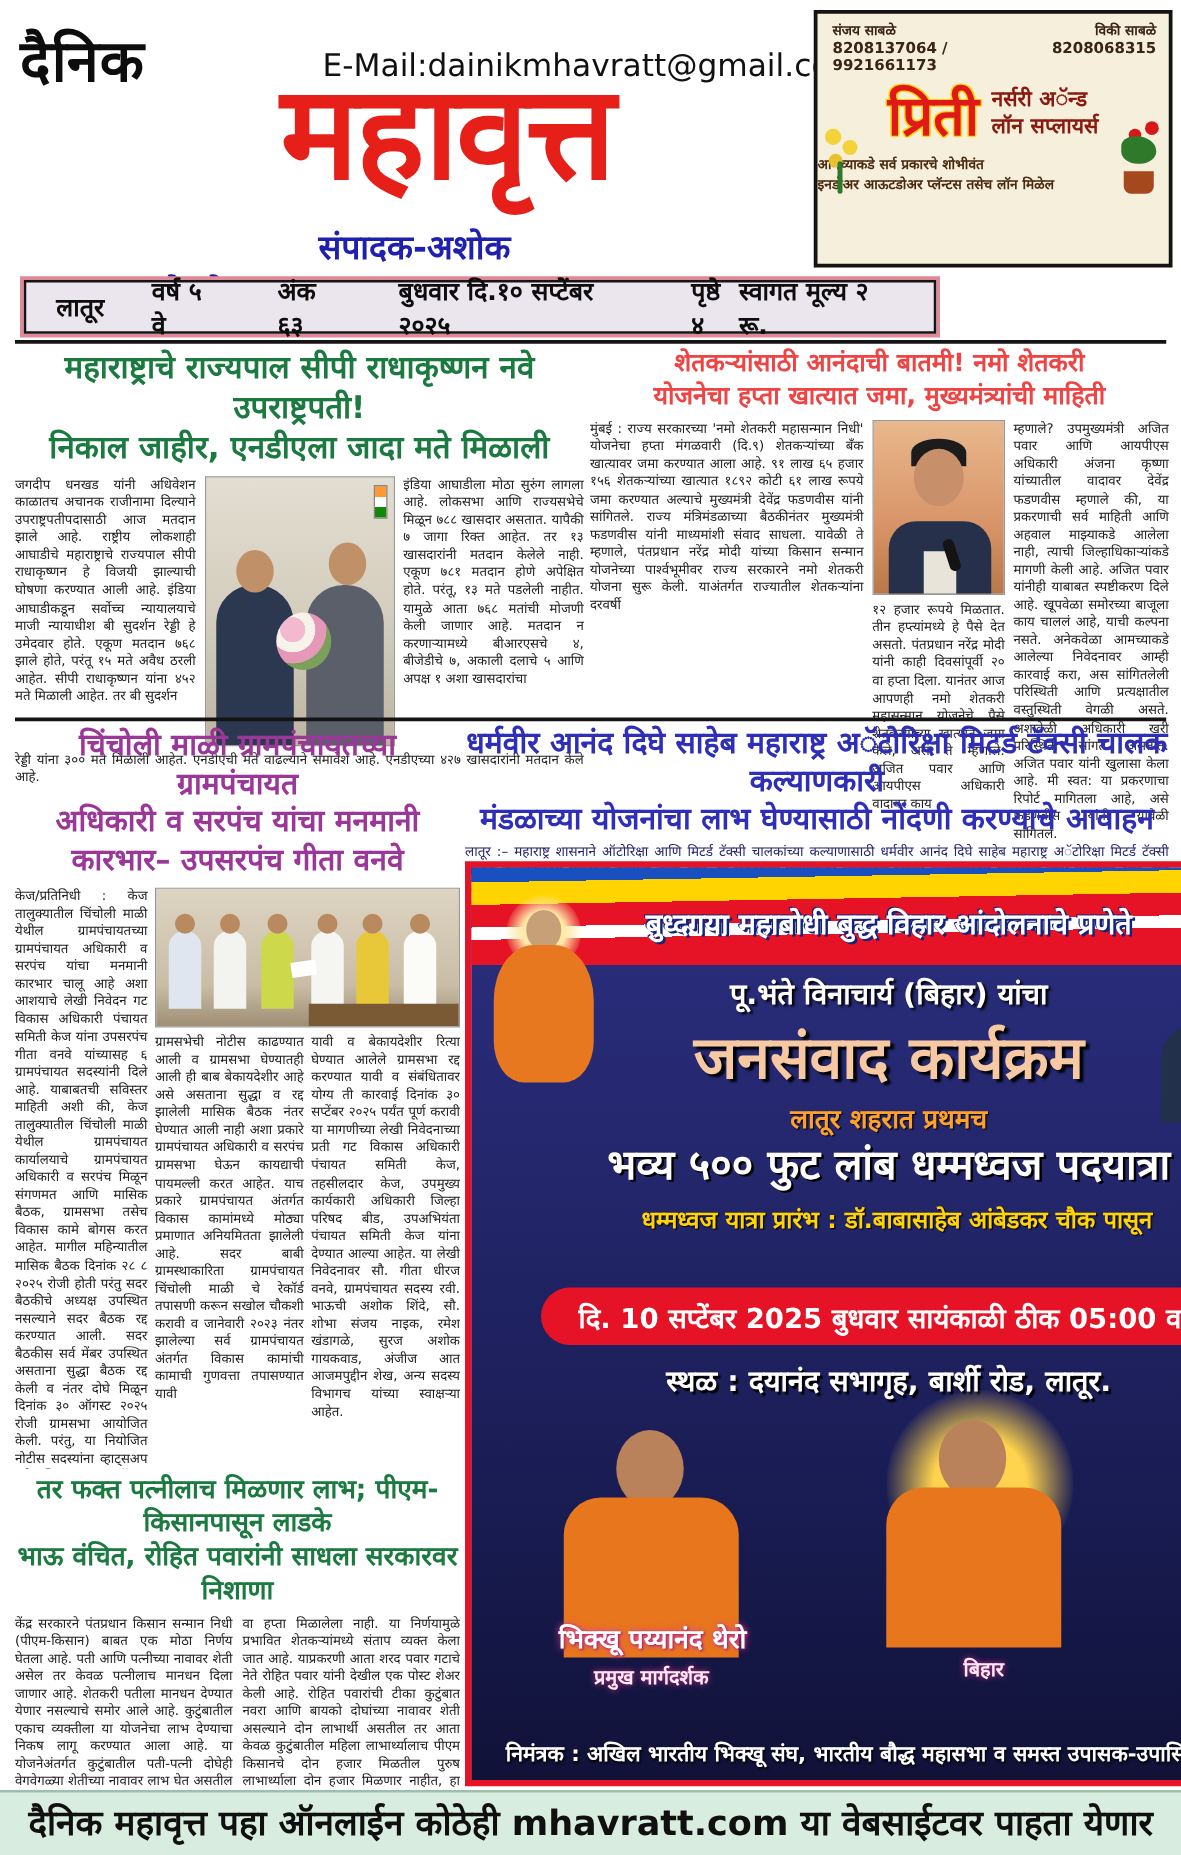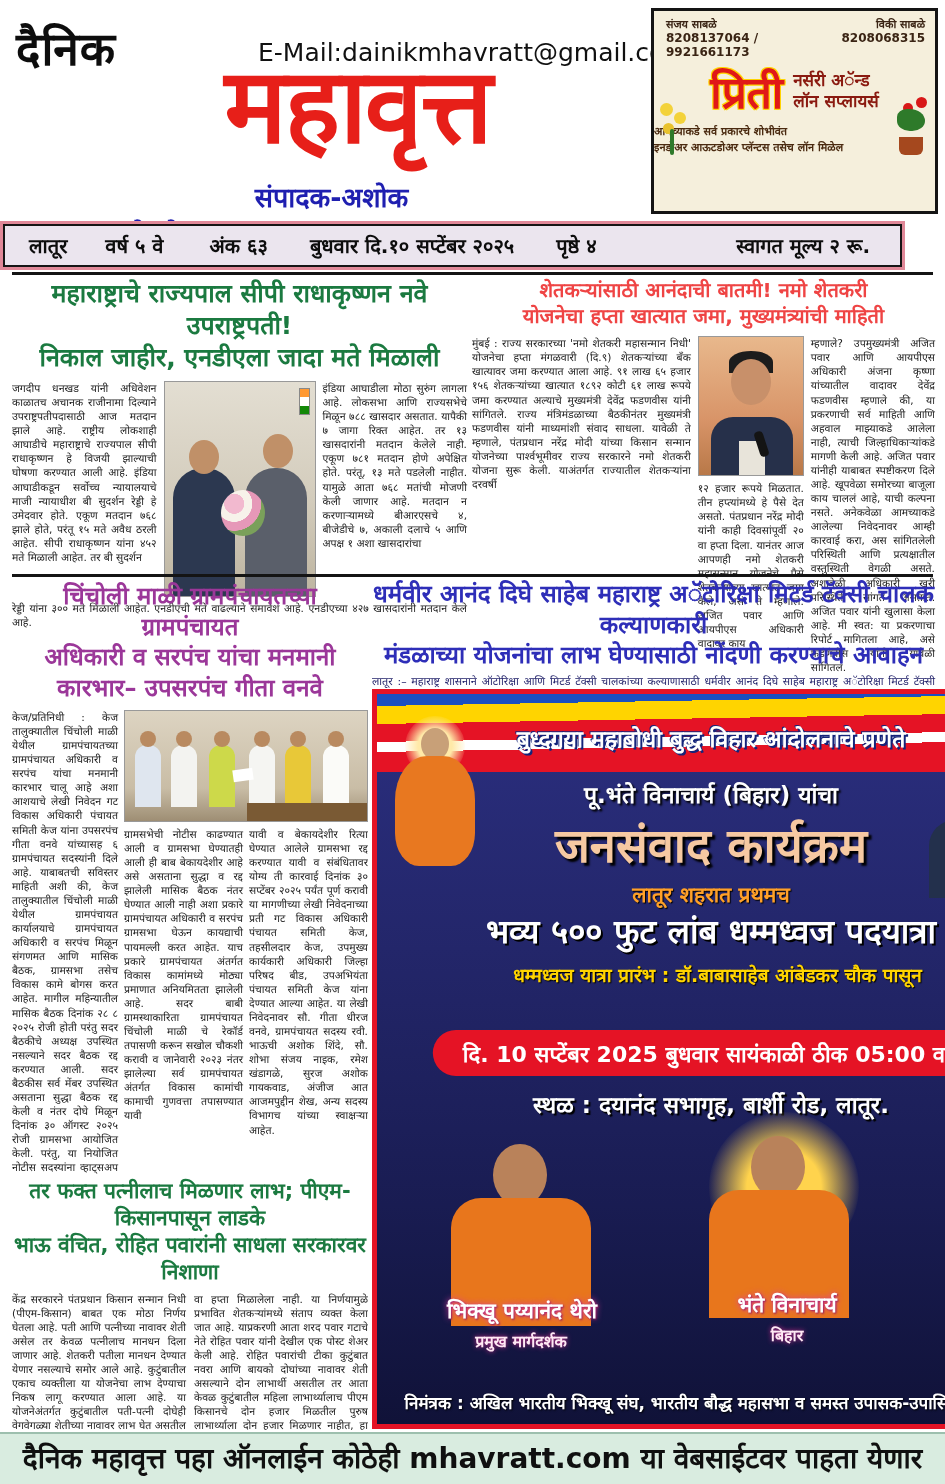--- a/index.html
+++ b/index.html
@@ -34,21 +34,21 @@
   .flower-l .f1 { left:2px; top:0; width:13px; height:13px; background:#f3d23a; }
   .flower-l .f2 { left:16px; top:9px; width:12px; height:12px; background:#f3d23a; }
   .flower-l .f3 { left:5px; top:20px; width:11px; height:11px; background:#e8c22e; }
   .flower-l .st { left:12px; top:26px; width:4px; height:26px; background:#2e7a2a; border-radius:2px; }
   .plant-r { position:absolute; right:4px; bottom:56px; width:42px; height:58px; }
   .plant-r .f1 { right:4px; top:0; width:11px; height:11px; background:#d81818; }
   .plant-r .f2 { right:18px; top:6px; width:10px; height:10px; background:#d81818; }
   .plant-r .lv { right:6px; top:12px; width:28px; height:22px; background:#2e7a2a; border-radius:40% 60% 50% 50%; }
   .plant-r .pot { right:8px; bottom:0; width:24px; height:18px; background:#a5481e; border-radius:0 0 6px 6px; }
   
-  .dateline-outer { position:absolute; left:0; top:221px; width:905px; height:49px;
+  .dateline-outer { position:absolute; left:16px; top:221px; width:736px; height:49px;
                     border:3px solid #e08898; background:#fff; }
   .dateline { width:100%; height:100%; border:2px solid #151515; background:#ebe5ee;
               display:flex; align-items:center; font-weight:bold; font-size:20px; color:#0d0d0d; }
   .dl-city  { margin-left:24px; } .dl-year { margin-left:38px; } .dl-issue { margin-left:46px; }
   .dl-date  { margin-left:42px; } .dl-pages{ margin-left:42px; }
   .dl-price { margin-left:auto; margin-right:30px; }
   .rule { position:absolute; left:12px; width:921px; height:3px; background:#141414; }
   .rule-top { top:272px; } .rule-mid { top:574px; }
   
   .hl { text-align:center; font-weight:bold; line-height:1.28; }
@@ -349,21 +349,20 @@
       <div class="tower"></div>
       <div class="base"></div>
     </div>
     <div class="bflag">
       <div class="pole"></div>
       <div class="cloth"></div>
     </div>
 
     <div class="monk-name mn-l">भिक्खू पय्यानंद थेरो</div>
     <div class="monk-role mr-l">प्रमुख मार्गदर्शक</div>
-    <div class="monk-name mn-r">भंते विनाचार्य</div>
     <div class="monk-role mr-r">बिहार</div>
     <div class="ad-abs ad-invite">निमंत्रक : अखिल भारतीय भिक्खू संघ, भारतीय बौद्ध महासभा व समस्त उपासक-उपासिका, लातूर.</div>
   </section>
 
   <section class="art-pm">
     <div class="hl hl-green-sm">तर फक्त पत्नीलाच मिळणार लाभ; पीएम-किसानपासून लाडके</div>
     <div class="hl hl-green-sm">भाऊ वंचित, रोहित पवारांनी साधला सरकारवर निशाणा</div>
     <div class="pm-cols">
       <div class="pm-col news">केंद्र सरकारने पंतप्रधान किसान सन्मान निधी (पीएम-किसान) बाबत एक मोठा निर्णय घेतला आहे. पती आणि पत्नीच्या नावावर शेती असेल तर केवळ पत्नीलाच मानधन दिला जाणार आहे. शेतकरी पतीला मानधन देण्यात येणार नसल्याचे समोर आले आहे. कुटुंबातील एकाच व्यक्तीला या योजनेचा लाभ देण्याचा निकष लागू करण्यात आला आहे. या योजनेअंतर्गत कुटुंबातील पती-पत्नी दोघेही वेगवेगळ्या शेतीच्या नावावर लाभ घेत असतील तर त्यांना प्रत्येकी ६ हजार रुपये वार्षिक मानधन मिळत होते. मात्र, केंद्राने आता नवी अट लावून फक्त पत्नीलाच हा लाभ देण्याचा निर्णय घेतला आहे, तर पतीचे मानधन रोखण्यात आले आहे. या नव्या नियमामुळे महाराष्ट्रातील तब्बल ६० हजारांहून अधिक शेतकऱ्यांना २०</div>
       <div class="pm-col news">वा हप्ता मिळालेला नाही. या निर्णयामुळे प्रभावित शेतकऱ्यांमध्ये संताप व्यक्त केला जात आहे. याप्रकरणी आता शरद पवार गटाचे नेते रोहित पवार यांनी देखील एक पोस्ट शेअर केली आहे. रोहित पवारांची टीका कुटुंबात नवरा आणि बायको दोघांच्या नावावर शेती असल्याने दोन लाभार्थी असतील तर आता केवळ कुटुंबातील महिला लाभार्थ्यालाच पीएम किसानचे दोन हजार मिळतील पुरुष लाभार्थ्याला दोन हजार मिळणार नाहीत, हा केंद्र सरकारचा फतवा अजबच म्हणावा लागेल, अशी टीका आम्दार रोहित पवार यांनी केला आहे. जीएसटीत कपात करून पीएम किसान योजनेचे हप्ते बंद एकीकडे जीएसटीमध्ये कपात करून दिंढोरा पिटायचा आणि दोनच दिवसात शेतकऱ्यांचे पीएम किसान योजनेचे हप्ते</div>

